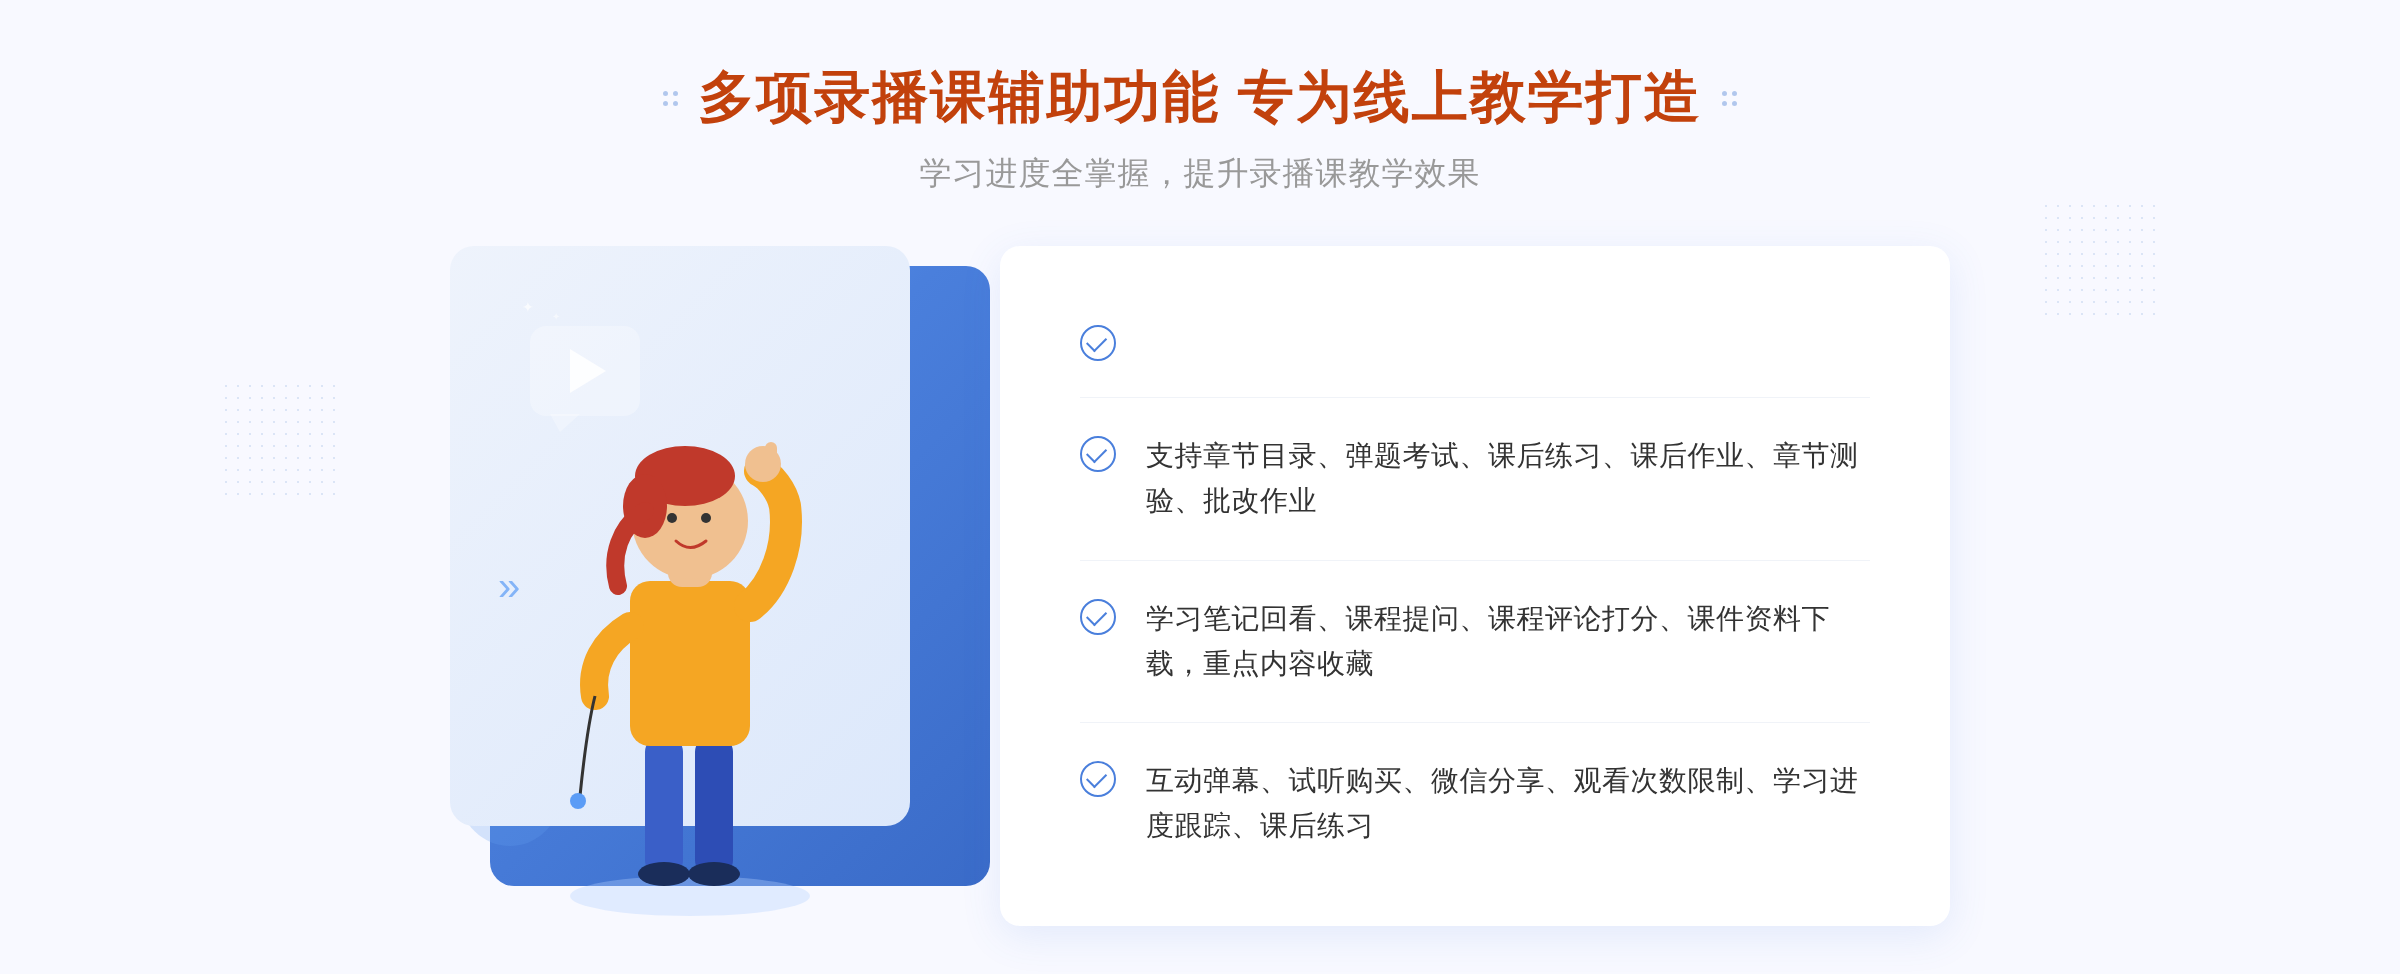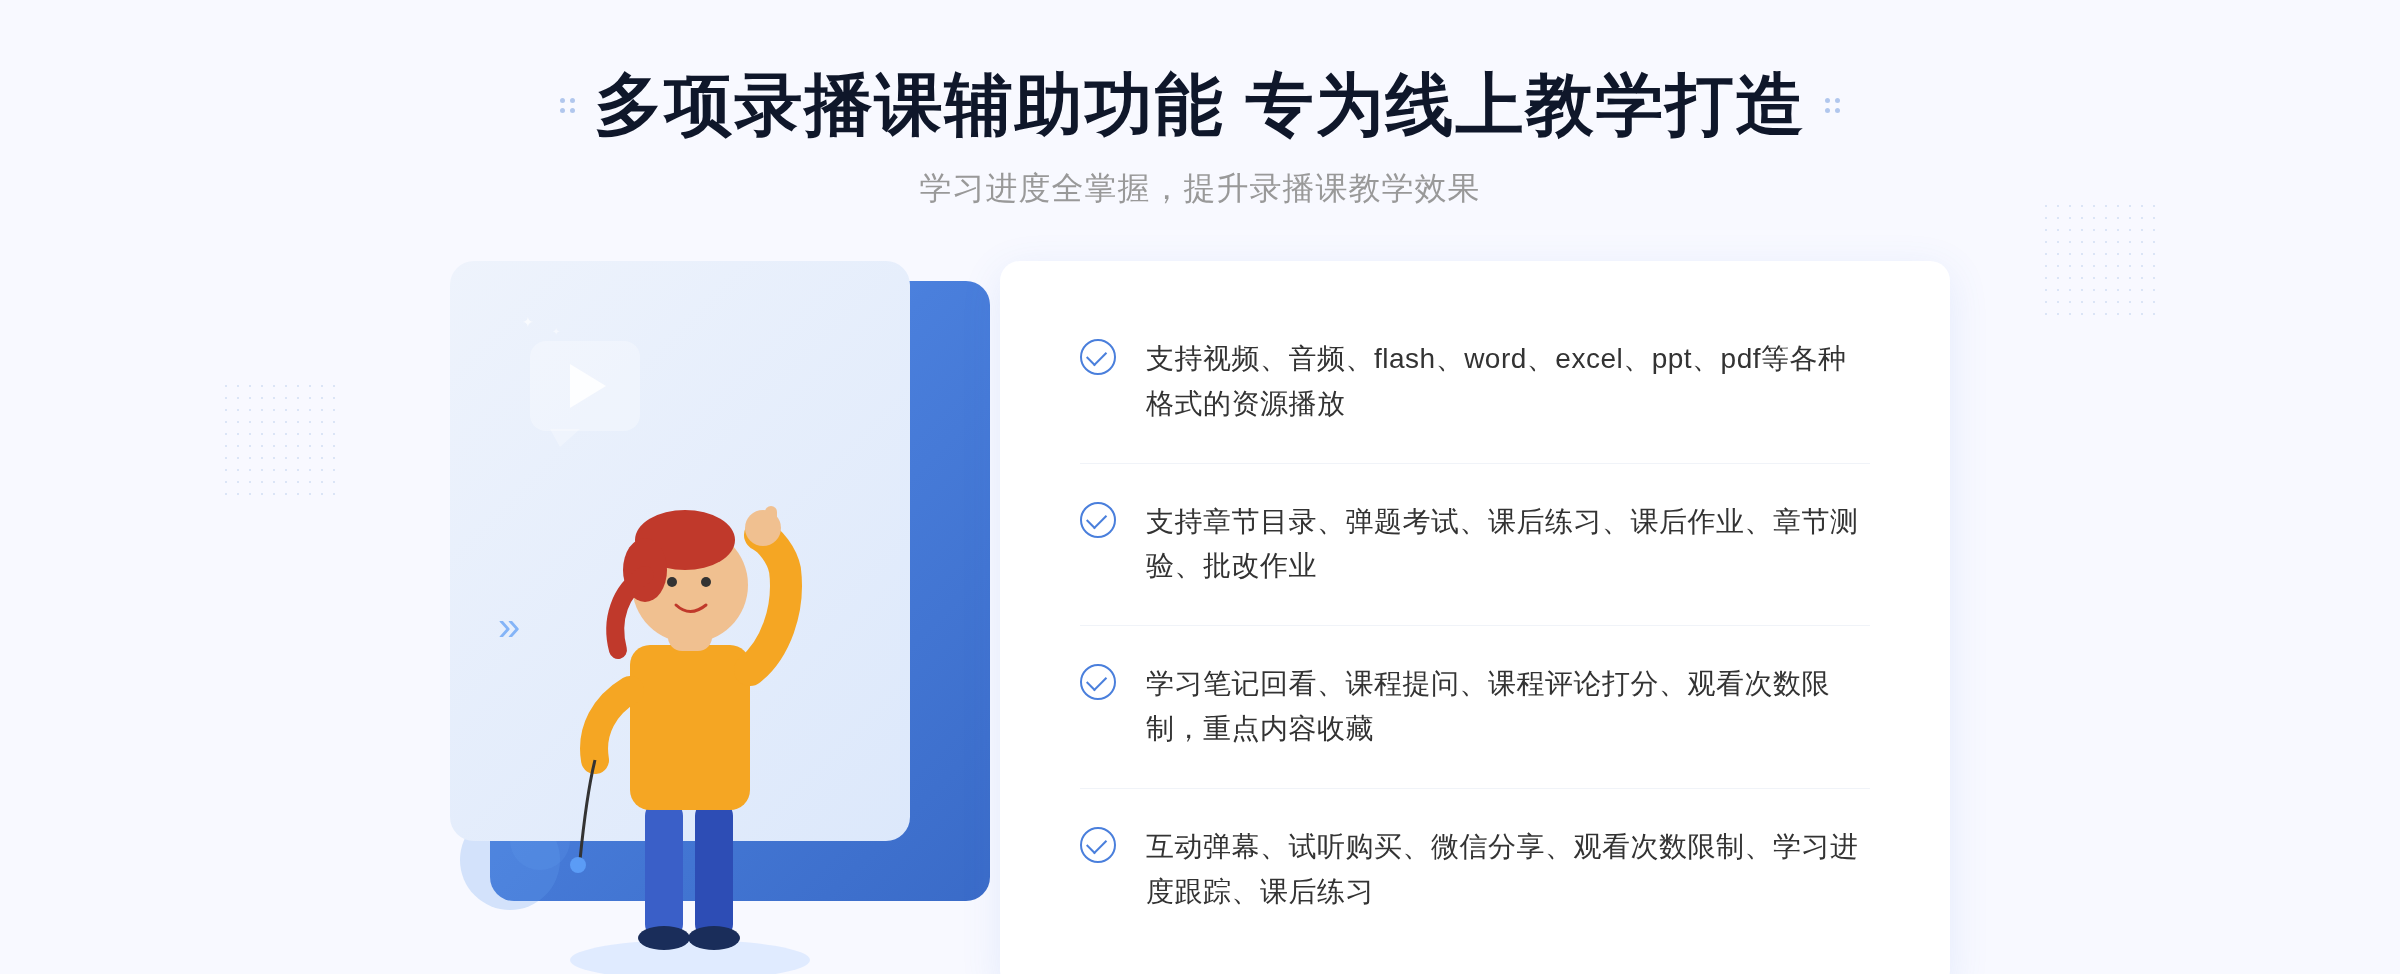--- a/index.html
+++ b/index.html
@@ -81,23 +81,23 @@
     .dots-deco span::after {
       content: '';
       width: 5px;
       height: 5px;
       border-radius: 50%;
       background: #4a7fd4;
       display: block;
     }
 
     .main-title {
-      font-size: 68px;
+      font-size: 56px;
       font-weight: 700;
-      color: #0f172a;
+      color: #c2410c;
       letter-spacing: 2px;
     }
 
     .sub-title {
       font-size: 32px;
       color: #999;
       margin-top: 16px;
       font-weight: 400;
       letter-spacing: 1px;
     }
@@ -420,35 +420,34 @@
       </svg>
 
     </div>
 
     <div class="features-area">
 
       <div class="feature-item">
         <div class="check-circle">
           <div class="check-mark"></div>
         </div>
-        <span class="feature-text">支持视频、音频、flash、word、excel、ppt、pdf等各种格式的资源播放</span>
       </div>
 
       <div class="feature-item">
         <div class="check-circle">
           <div class="check-mark"></div>
         </div>
         <span class="feature-text">支持章节目录、弹题考试、课后练习、课后作业、章节测验、批改作业</span>
       </div>
 
       <div class="feature-item">
         <div class="check-circle">
           <div class="check-mark"></div>
         </div>
-        <span class="feature-text">学习笔记回看、课程提问、课程评论打分、观看次数限制，重点内容收藏</span>
+        <span class="feature-text">学习笔记回看、课程提问、课程评论打分、课件资料下载，重点内容收藏</span>
       </div>
 
       <div class="feature-item">
         <div class="check-circle">
           <div class="check-mark"></div>
         </div>
         <span class="feature-text">互动弹幕、试听购买、微信分享、观看次数限制、学习进度跟踪、课后练习</span>
       </div>
 
     </div>

